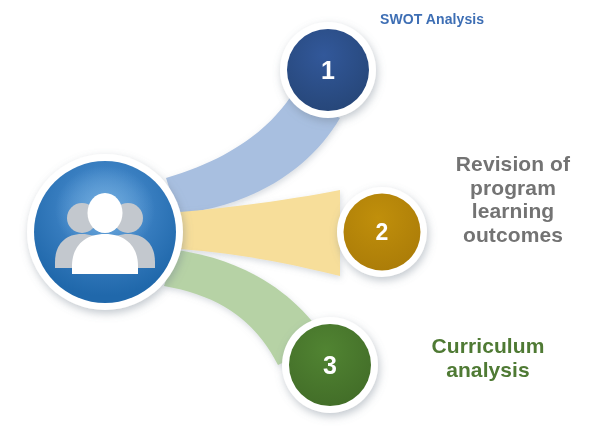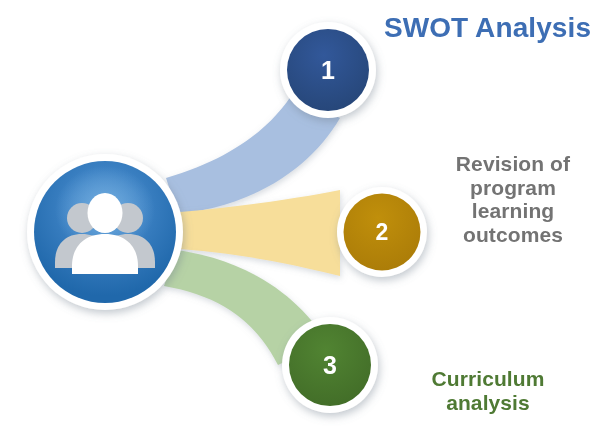--- a/index.html
+++ b/index.html
@@ -29,37 +29,36 @@
     font-weight: bold;
     line-height: 1.12;
     letter-spacing: 0.1px;
     white-space: pre-line;
     user-select: none;
   }
   #label-1 {
     left: 380px;
     top: 12px;
     width: 215px;
-    font-size: 28px;
-    text-align: center;
+    font-size: 14px;
+    text-align: left;
   }
   #label-2 {
     left: 424px;
     top: 152px;
     width: 178px;
     font-size: 21px;
     text-align: center;
   }
   #label-3 {
     left: 388px;
     top: 334px;
     width: 200px;
     font-size: 21px;
     text-align: center;
-    margin-top: 33px;
   }
   .num-text {
     font-weight: bold;
     fill: #ffffff;
   }
 </style>
 </head>
 <body>
 
 <div id="canvas">

